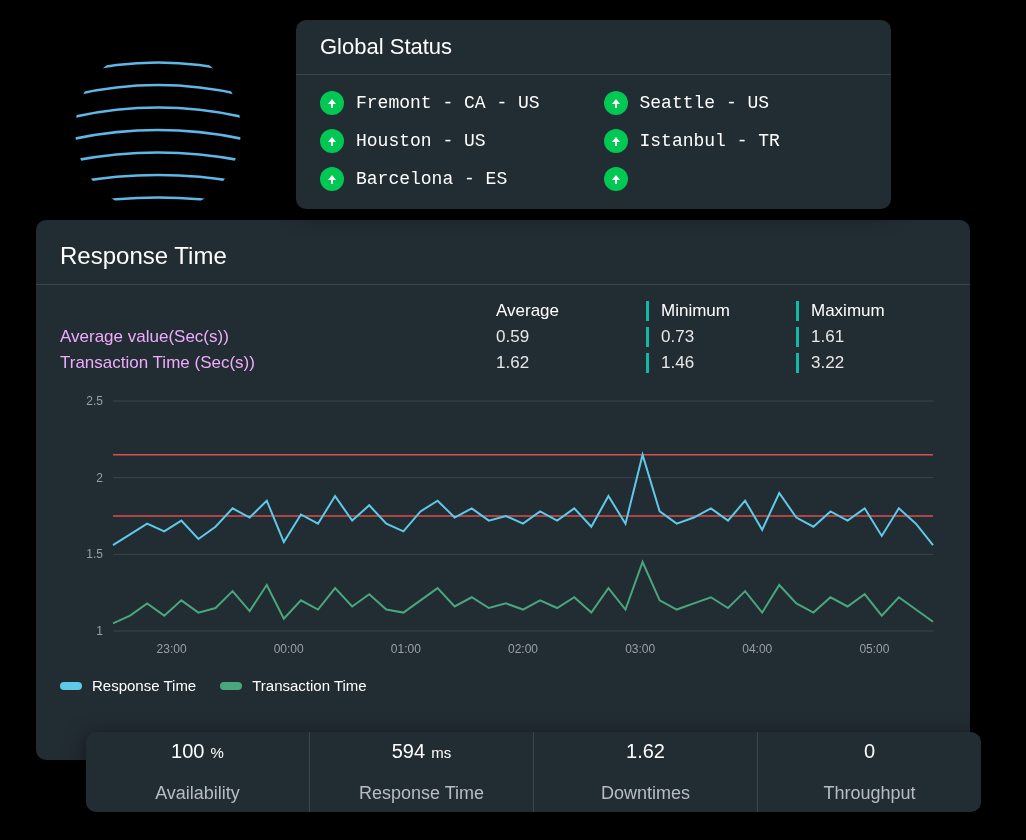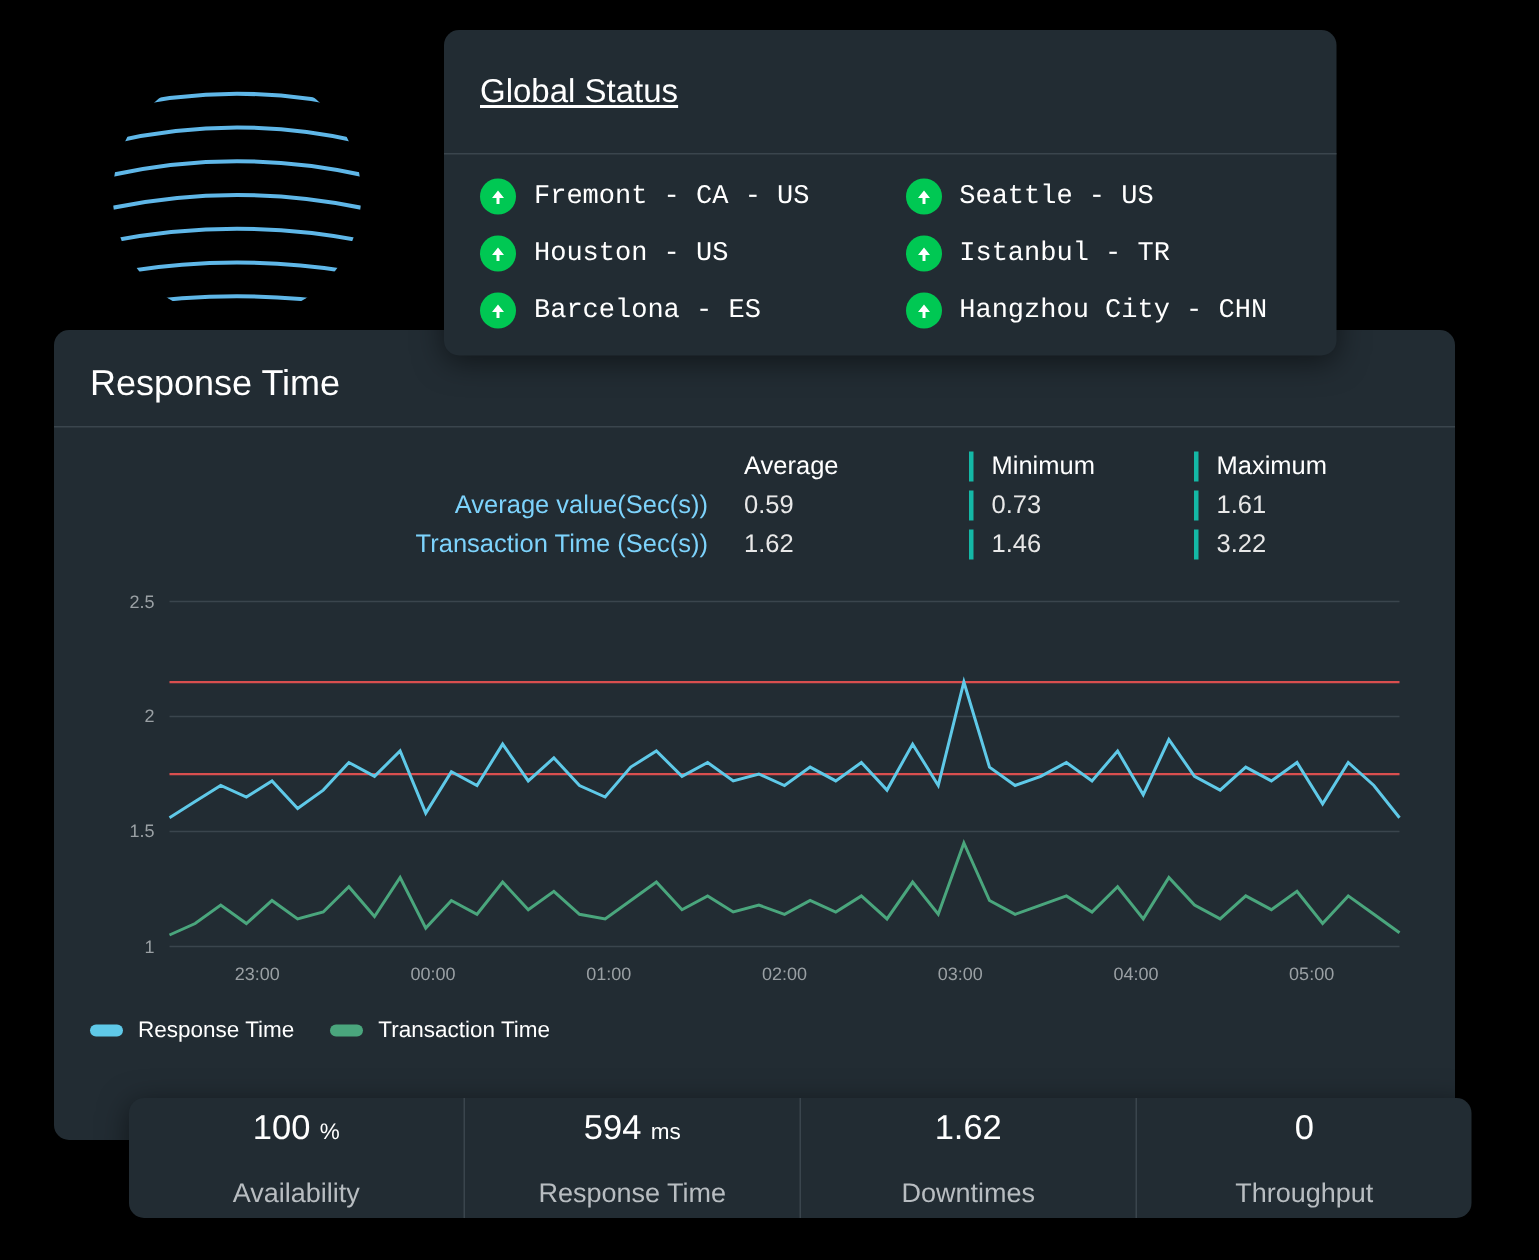--- a/index.html
+++ b/index.html
@@ -26,26 +26,25 @@
     box-shadow: 0 4px 20px rgba(0,0,0,0.5);
   }
   .status-panel {
     position: absolute;
     top: 20px;
     left: 296px;
     width: 595px;
     z-index: 3;
   }
   .status-header {
-    padding: 28px 24px;
+    padding: 14px 24px;
     border-bottom: 1px solid #3a454d;
     font-size: 22px;
     font-weight: 500;
     color: #fff;
-    text-decoration: underline;
   }
   .status-body {
     padding: 16px 24px 18px;
     display: grid;
     grid-template-columns: 1fr 1fr;
     column-gap: 20px;
     row-gap: 14px;
   }
   .status-item {
     display: flex;
@@ -82,21 +81,21 @@
     border-bottom: 1px solid #3a454d;
   }
   .stats-table {
     display: grid;
     grid-template-columns: 1fr 150px 150px 150px;
     padding: 16px 24px 8px;
     row-gap: 6px;
     font-size: 17px;
   }
   .stats-table .th { color: #fff; font-weight: 500; }
-  .stats-table .rh { text-align: right; padding-right: 24px; color: #7dd3fc; }
+  .stats-table .rh { padding-right: 24px; color: #f0abfc; }
   .stats-table .cell { color: #e8e8e8; position: relative; }
   .divider { border-left: 3px solid #14b8a6; padding-left: 12px; }
   .chart-wrap {
     padding: 10px 24px 0;
   }
   .chart {
     width: 100%;
     height: 270px;
   }
   .legend {
@@ -130,21 +129,21 @@
     flex: 1;
     border-right: 1px solid #3a454d;
     display: flex;
     flex-direction: column;
     align-items: center;
     justify-content: center;
     padding: 8px 6px;
   }
   .metric:last-child { border-right: none; }
   .metric-value {
-    font-size: 23px;
+    font-size: 20px;
     color: #fff;
     font-weight: 400;
   }
   .metric-unit { font-size: 15px; color: #fff; margin-left: 2px; }
   .metric-label {
     font-size: 18px;
     color: #b8bdc1;
     margin-top: 20px;
   }
   .axis-label { fill: #9aa0a4; font-size: 12px; }
@@ -215,21 +214,20 @@
           </svg>
   </span>
         <span>Barcelona - ES</span>
       </div>
       <div class="status-item">
         <span class="status-icon">
     <svg viewBox="0 0 24 24">
             <path d="M12 4 L20 14 L14 14 L14 22 L10 22 L10 14 L4 14 Z" fill="#fff"></path>
           </svg>
   </span>
-        <span>Hangzhou City - CHN</span>
       </div>
     </div>
 </div>
 
 <div class="card main-panel">
   <div class="section-title">Response Time</div>
   <div class="stats-table" id="stats-table">
       <div></div>
       <div class="th ">Average</div>
       <div class="th divider">Minimum</div>

